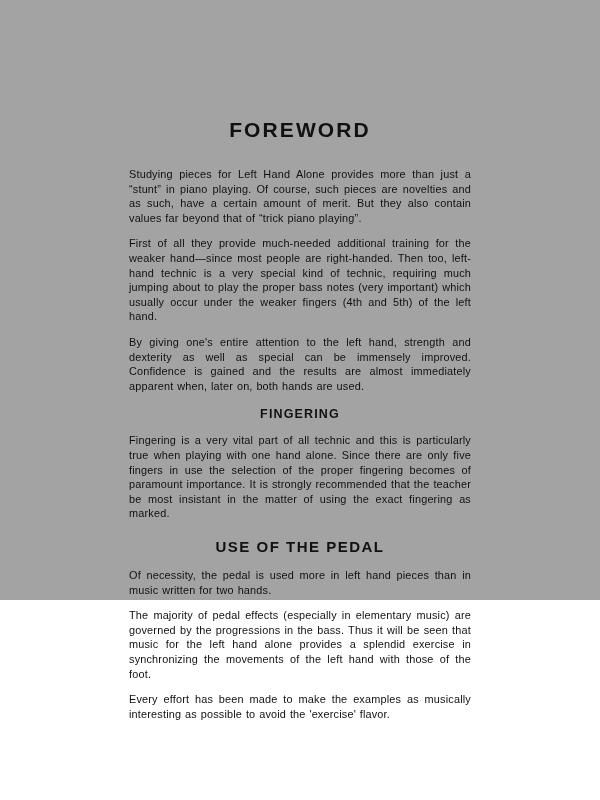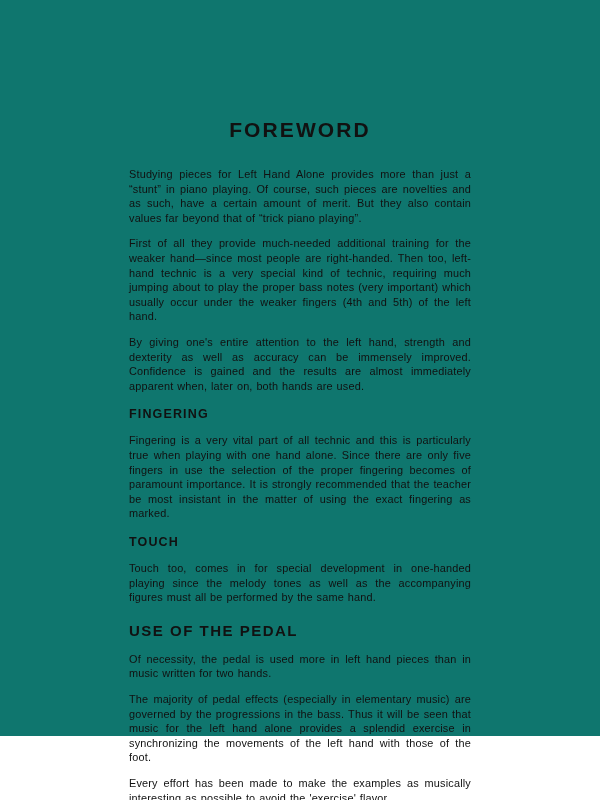--- a/index.html
+++ b/index.html
@@ -13,22 +13,22 @@
     height: 800px;
     overflow: hidden;
     font-family: "Liberation Sans", sans-serif;
     color: #111111;
     -webkit-font-smoothing: antialiased;
   }
 
   .page {
     position: relative;
     width: 600px;
-    height: 736px;
-    background: #0f766e;
+    height: 600px;
+    background: #a3a3a3;
     box-sizing: border-box;
   }
 
   .content {
     position: absolute;
     left: 129px;
     top: 118px;
     width: 342px;
   }
 
@@ -38,20 +38,21 @@
     letter-spacing: 2.1px;
     text-align: center;
     margin: 0 0 26px 0;
     line-height: 1.1;
   }
 
   .section-heading {
     font-size: 12.5px;
     font-weight: bold;
     letter-spacing: 1.15px;
+    text-align: center;
     margin: 0;
     padding-top: 14px;
     padding-bottom: 11px;
     line-height: 1.2;
   }
 
   .section-heading.pedal {
     font-size: 15px;
     letter-spacing: 1.5px;
     padding-top: 17px;
@@ -81,32 +82,28 @@
 <body>
 
 <div class="page">
   <div class="content">
 
     <h1 class="doc-title">FOREWORD</h1>
 
     <div class="block">
       <p class="para">Studying pieces for Left Hand Alone provides more than just a “stunt” in piano playing. Of course, such pieces are novelties and as such, have a certain amount of merit. But they also contain values far beyond that of “trick piano playing”.</p>
       <p class="para">First of all they provide much-needed additional training for the weaker hand—since most people are right-handed. Then too, left-hand technic is a very special kind of technic, requiring much jumping about to play the proper bass notes (very important) which usually occur under the weaker fingers (4th and 5th) of the left hand.</p>
-      <p class="para">By giving one's entire attention to the left hand, strength and dexterity as well as accuracy can be immensely improved. Confidence is gained and the results are almost immediately apparent when, later on, both hands are used.</p>
+      <p class="para">By giving one's entire attention to the left hand, strength and dexterity as well as special can be immensely improved. Confidence is gained and the results are almost immediately apparent when, later on, both hands are used.</p>
     </div>
 
     <div class="block">
       <h2 class="section-heading">FINGERING</h2>
       <p class="para">Fingering is a very vital part of all technic and this is particularly true when playing with one hand alone. Since there are only five fingers in use the selection of the proper fingering becomes of paramount importance. It is strongly recommended that the teacher be most insistant in the matter of using the exact fingering as marked.</p>
     </div>
 
-    <div class="block">
-      <h2 class="section-heading">TOUCH</h2>
-      <p class="para">Touch too, comes in for special development in one-handed playing since the melody tones as well as the accompanying figures must all be performed by the same hand.</p>
-    </div>
 
     <div class="block">
       <h2 class="section-heading pedal">USE OF THE PEDAL</h2>
       <p class="para">Of necessity, the pedal is used more in left hand pieces than in music written for two hands.</p>
       <p class="para">The majority of pedal effects (especially in elementary music) are governed by the progressions in the bass. Thus it will be seen that music for the left hand alone provides a splendid exercise in synchronizing the movements of the left hand with those of the foot.</p>
       <p class="para">Every effort has been made to make the examples as musically interesting as possible to avoid the 'exercise' flavor.</p>
 
     </div>
 
   </div>

